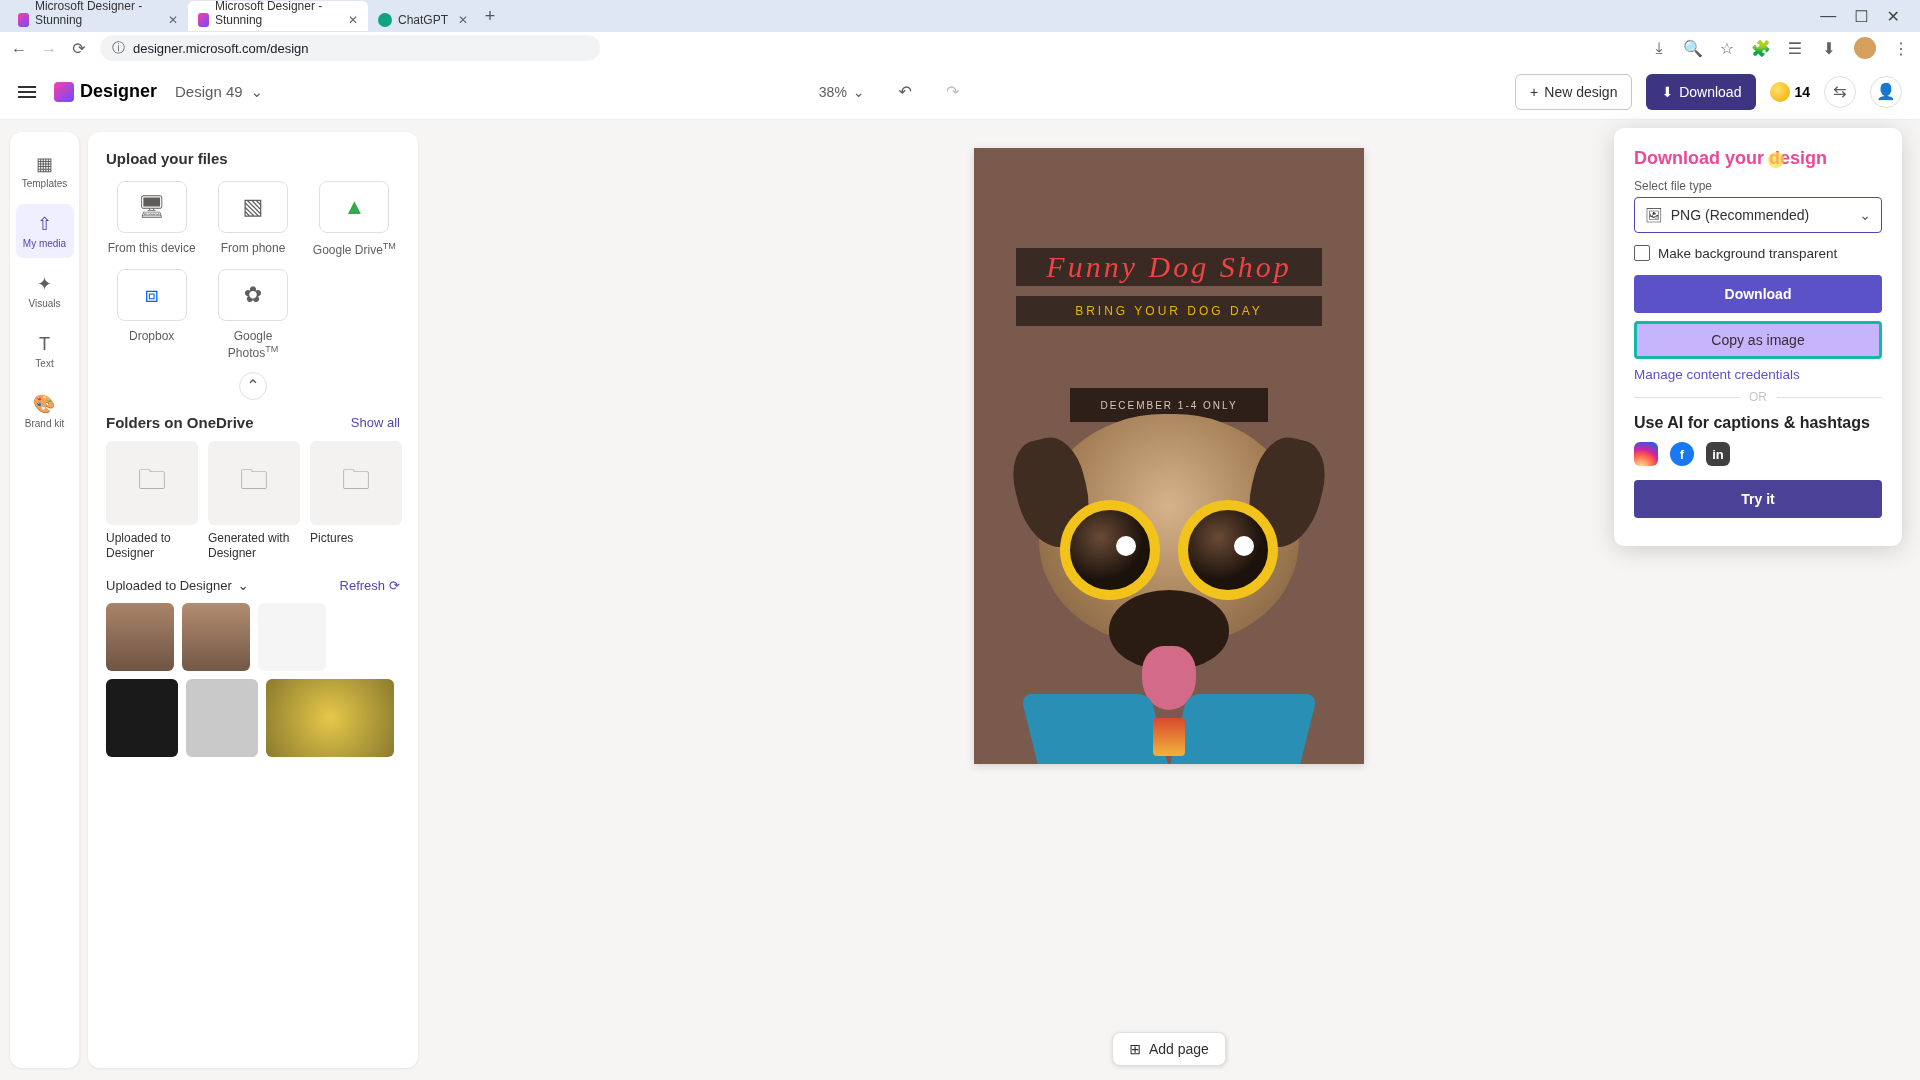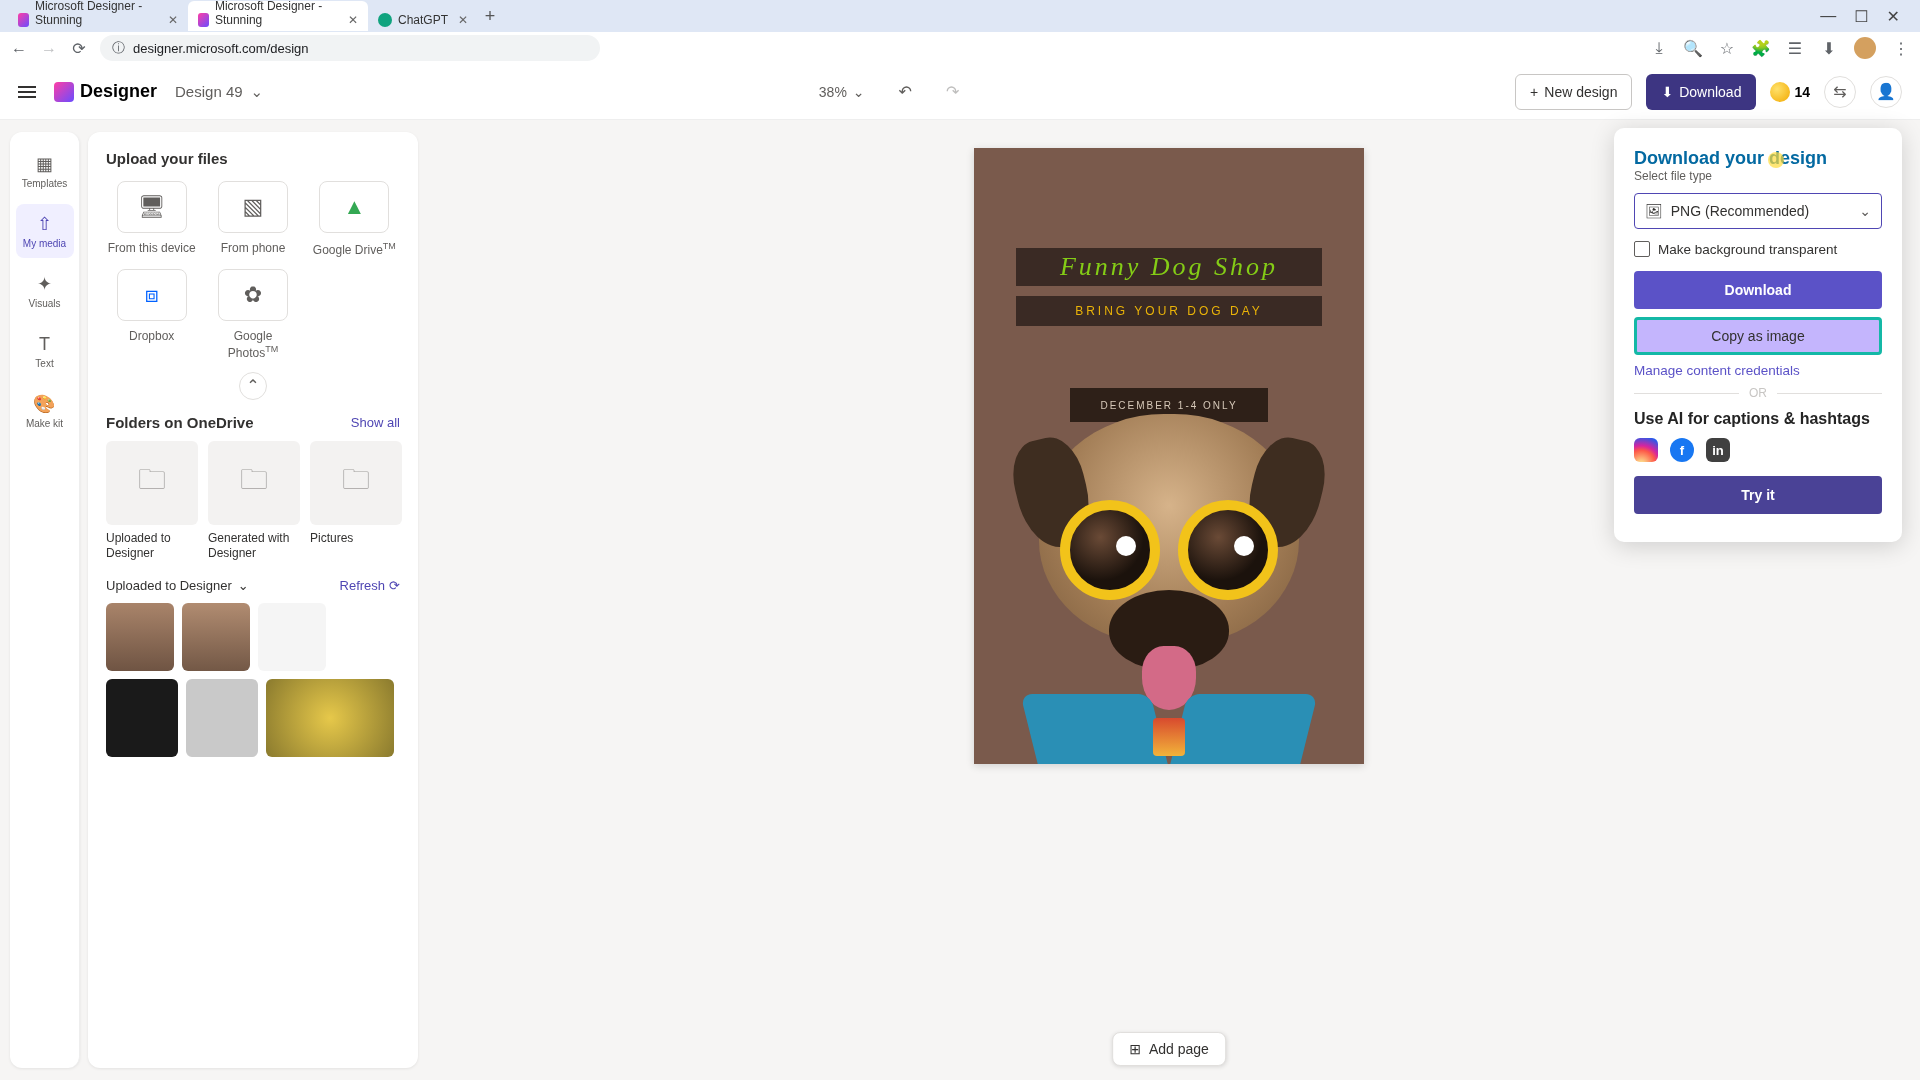--- a/index.html
+++ b/index.html
@@ -62,21 +62,21 @@
 .thumb.t1{background:linear-gradient(#a9846a,#6f5443)}
 .thumb.t2{background:linear-gradient(#b18c71,#735846)}
 .thumb.t3{background:#f5f5f5}
 .thumb.t4{width:72px;height:78px;background:#1a1a1a}
 .thumb.t5{width:72px;height:78px;background:#c9c9c9}
 .thumb.t6{width:128px;height:78px;background:radial-gradient(circle,#e6c84a,#8a7a2e)}
 
 .canvas-area{flex:1;display:flex;align-items:flex-start;justify-content:center;padding-top:28px;position:relative}
 .design{width:390px;height:616px;background:#7a5a4c;position:relative;box-shadow:0 2px 8px rgba(0,0,0,.15);overflow:hidden}
 .titlebar{position:absolute;left:42px;right:42px;top:100px;height:38px;background:#3a2a24;display:flex;align-items:center;justify-content:center}
-.title-script{font-family:"Brush Script MT",cursive;font-style:italic;color:#84cc16;font-size:26px;letter-spacing:3px}
+.title-script{font-family:"Brush Script MT",cursive;font-style:italic;color:#ef4444;font-size:30px;letter-spacing:3px}
 .subbar{position:absolute;left:42px;right:42px;top:148px;height:30px;background:#3a2a24;display:flex;align-items:center;justify-content:center}
 .sub-text{color:#eab308;font-size:12px;letter-spacing:3px}
 .datebar{position:absolute;left:96px;right:96px;top:240px;height:34px;background:#2e2018;display:flex;align-items:center;justify-content:center}
 .date-text{color:#d6c8b8;font-size:10px;letter-spacing:2px}
 
 .pug{position:absolute;left:0;right:0;bottom:0;height:360px}
 .head{position:absolute;left:50%;transform:translateX(-50%);top:10px;width:260px;height:230px;background:radial-gradient(ellipse at 50% 40%,#d6b38a,#a07b54 60%,#7c5c3d);border-radius:48% 48% 45% 45%}
 .ear{position:absolute;width:70px;height:110px;background:#3e2d20;border-radius:40% 40% 50% 50%}
 .ear.l{left:-22px;top:24px;transform:rotate(-14deg)}
 .ear.r{right:-22px;top:24px;transform:rotate(14deg)}
@@ -86,22 +86,22 @@
 .muzzle{position:absolute;left:50%;transform:translateX(-50%);top:176px;width:120px;height:80px;background:#2a1c13;border-radius:50% 50% 48% 48%}
 .tongue{position:absolute;left:50%;transform:translateX(-50%);top:232px;width:54px;height:64px;background:#d36a87;border-radius:40% 40% 50% 50%}
 .bow{position:absolute;left:50%;transform:translateX(-50%);bottom:-20px;width:260px;height:90px}
 .bow .wing{position:absolute;width:130px;height:86px;background:#2a8fb5;border-radius:12px}
 .bow .wing.l{left:-8px;transform:skewX(14deg)}
 .bow .wing.r{right:-8px;transform:skewX(-14deg)}
 .bow .knot{position:absolute;left:50%;transform:translateX(-50%);top:24px;width:32px;height:38px;background:linear-gradient(#d84a2e,#f2b33a);border-radius:4px}
 .addpage{position:absolute;bottom:14px;left:50%;transform:translateX(-50%);background:#fff;border:1px solid #e1dfdd;border-radius:8px;box-shadow:0 1px 4px rgba(0,0,0,.12);padding:8px 16px;display:flex;align-items:center;gap:8px;font-size:14px;color:#323130;cursor:pointer}
 
 .popover{position:absolute;right:18px;top:8px;width:288px;background:#fff;border-radius:10px;box-shadow:0 4px 24px rgba(0,0,0,.16);padding:20px}
-.pop-title{font-size:18px;font-weight:600;color:#0369a1;}
-.field-label{font-size:12px;color:#605e5c;margin-bottom:10px}
+.pop-title{font-size:18px;font-weight:600;color:#ec4899;margin-bottom:10px}
+.field-label{font-size:12px;color:#605e5c;margin-bottom:4px}
 .select{height:36px;border:1.5px solid #4f46b3;border-radius:4px;display:flex;align-items:center;padding:0 10px;gap:8px;font-size:14px;color:#323130;cursor:pointer;margin-bottom:12px}
 .select .chev{margin-left:auto;color:#605e5c}
 .chk{display:flex;align-items:center;gap:8px;font-size:13.5px;color:#323130;margin-bottom:14px}
 .chk-box{width:16px;height:16px;border:1.5px solid #605e5c;border-radius:2px}
 .pop-btn{height:38px;width:100%;border-radius:4px;display:flex;align-items:center;justify-content:center;font-size:14px;margin-bottom:8px;cursor:pointer}
 .pop-primary{background:#5b52c7;color:#fff;font-weight:600}
 .pop-outline{border:3px solid #14b8a6;background:#c4b5fd;color:#323130}
 .pop-link{font-size:13.5px;color:#5b52c7;cursor:pointer;margin:2px 0 8px}
 .divider{display:flex;align-items:center;gap:10px;color:#c8c6c4;font-size:12px;margin:6px 0 10px}
 .divider::before,.divider::after{content:"";flex:1;height:1px;background:#e1dfdd}
@@ -217,21 +217,21 @@
       <div class="rail-item">
           <span class="rail-ico">✦</span>
           <span>Visuals</span>
         </div>
       <div class="rail-item">
           <span class="rail-ico">T</span>
           <span>Text</span>
         </div>
       <div class="rail-item">
           <span class="rail-ico">🎨</span>
-          <span>Make kit</span>
+          <span>Brand kit</span>
         </div>
     </div>
 
     <div class="panel">
       <h3>Upload your files</h3>
       <div class="upload-grid">
         <div class="up-item">
             <div class="up-box">
               <span>🖥</span>
             </div>

